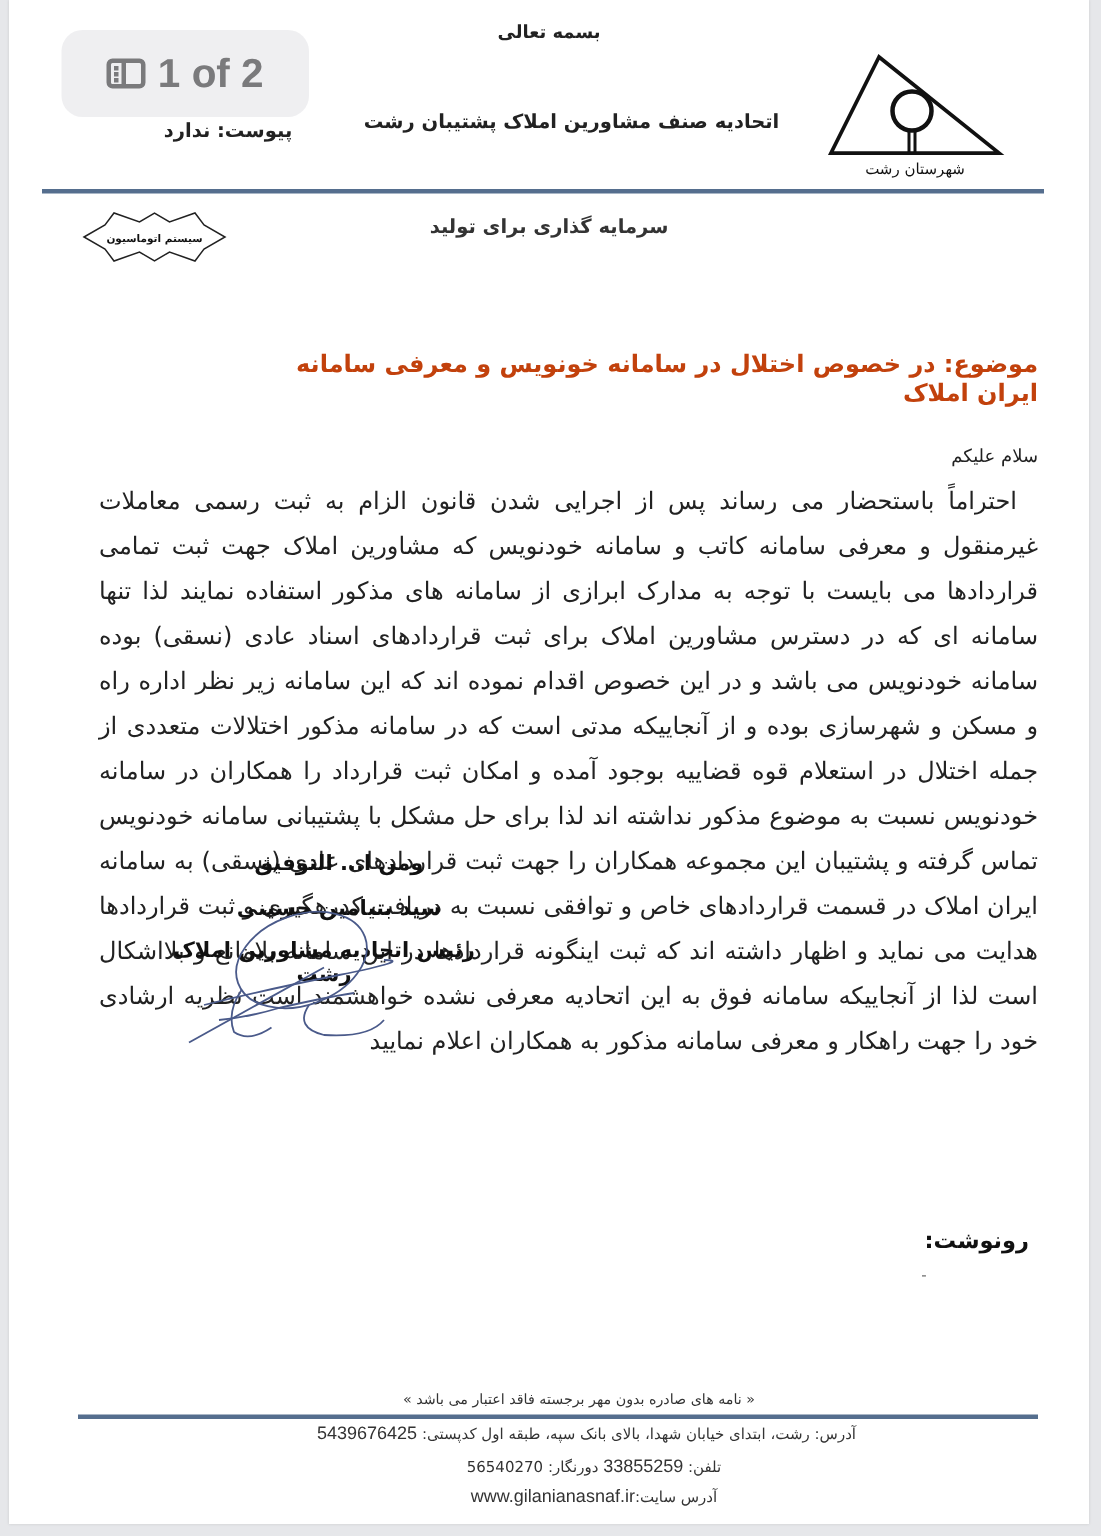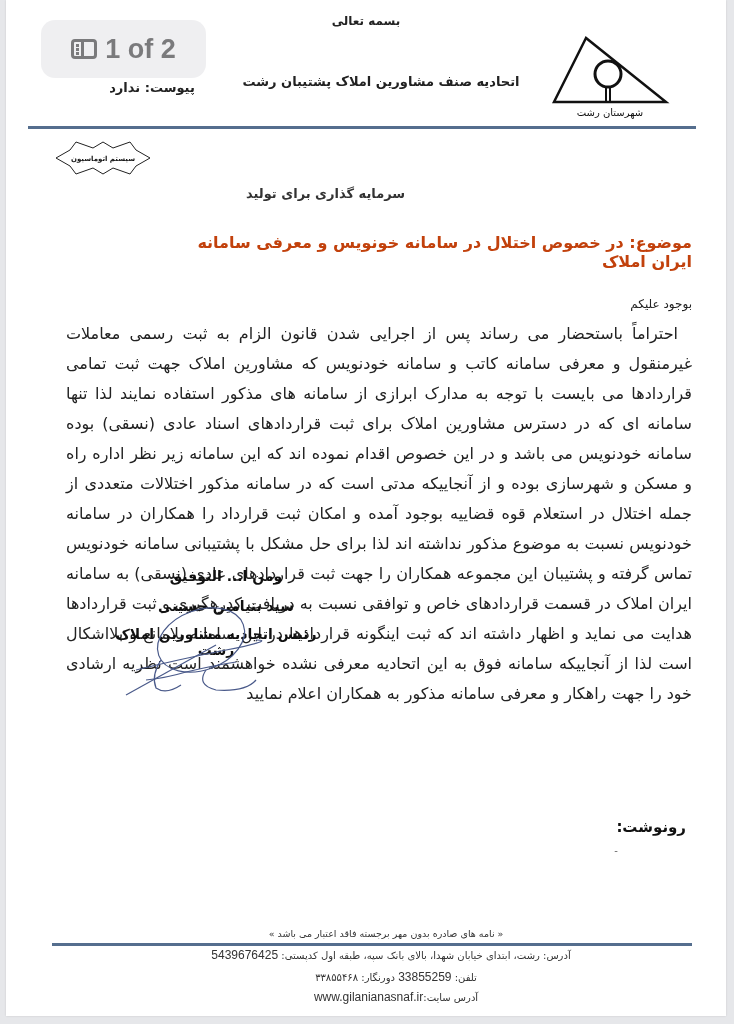--- a/index.html
+++ b/index.html
@@ -36,21 +36,21 @@
     .rtl { direction: rtl; unicode-bidi: embed; }
     .abs { position: absolute; }
 
     .bismillah { top: 14px; left: 280px; width: 160px; text-align: center; font-size: 12px; font-weight: bold; color: #222; }
     .union-name { top: 74px; left: 225px; width: 300px; text-align: center; font-size: 13px; font-weight: bold; color: #222; }
     .attachment { top: 80px; left: 86px; width: 120px; text-align: center; font-size: 13px; font-weight: bold; color: #222; }
 
     .logo { top: 30px; left: 540px; width: 140px; height: 90px; }
 
     .rule-top { top: 126px; left: 22px; width: 668px; height: 3px; background: #556e8e; }
-    .slogan { top: 144px; left: 240px; width: 240px; text-align: left; font-size: 13px; font-weight: bold; color: #333; margin-top: 42px; }
+    .slogan { top: 144px; left: 240px; width: 240px; text-align: center; font-size: 13px; font-weight: bold; color: #333; }
     .auto-badge { top: 140px; left: 42px; width: 110px; height: 36px; }
 
     .addressee { top: 201px; left: 180px; width: 506px; text-align: right; font-size: 16px; font-weight: bold; color: #111; }
     .subject { top: 233px; left: 160px; width: 526px; text-align: right; font-size: 16px; font-weight: bold; color: #c2410c; }
 
     .salutation { top: 297px; left: 200px; width: 486px; text-align: right; font-size: 12px; color: #222; }
     .body-para {
       top: 319px; left: 60px; width: 626px; text-align: justify; text-align-last: right;
       font-size: 16px; line-height: 30px; color: #222;
     }
@@ -101,21 +101,21 @@
 
   <div class="abs rtl slogan">سرمایه گذاری برای تولید</div>
 
   <svg class="abs auto-badge" viewBox="0 0 110 36">
     <polygon points="8,18 22,10 28,2 45,8 55,2 65,8 82,2 88,10 102,18 88,26 82,34 65,28 55,34 45,28 28,34 22,26" fill="#fff" stroke="#222" stroke-width="1"></polygon>
     <text x="55" y="21" font-size="7" font-weight="bold" text-anchor="middle" font-family="DejaVu Sans, sans-serif" fill="#111">سیستم اتوماسیون</text>
   </svg>
 
   <div class="abs rtl subject">موضوع: در خصوص اختلال در سامانه خونویس و معرفی سامانه ایران املاک</div>
 
-  <div class="abs rtl salutation">بوجود علیکم</div>
+  <div class="abs rtl salutation">سلام علیکم</div>
 
   <div class="abs rtl body-para">
     <p><span class="indent"></span><span>احتراماً باستحضار می رساند پس از اجرایی شدن قانون الزام به ثبت رسمی معاملات غیرمنقول و معرفی سامانه کاتب و سامانه خودنویس که مشاورین املاک جهت ثبت تمامی قراردادها می بایست با توجه به مدارک ابرازی از سامانه های مذکور استفاده نمایند لذا تنها سامانه ای که در دسترس مشاورین املاک برای ثبت قراردادهای اسناد عادی (نسقی) بوده سامانه خودنویس می باشد و در این خصوص اقدام نموده اند که این سامانه زیر نظر اداره راه و مسکن و شهرسازی بوده و از آنجاییکه مدتی است که در سامانه مذکور اختلالات متعددی از جمله اختلال در استعلام قوه قضاییه بوجود آمده و امکان ثبت قرارداد را همکاران در سامانه خودنویس نسبت به موضوع مذکور نداشته اند لذا برای حل مشکل با پشتیبانی سامانه خودنویس تماس گرفته و پشتیبان این مجموعه همکاران را جهت ثبت قراردادهای عادی (نسقی) به سامانه ایران املاک در قسمت قراردادهای خاص و توافقی نسبت به دریافت کدرهگیری و ثبت قراردادها هدایت می نماید و اظهار داشته اند که ثبت اینگونه قراردادها در این سامانه بلامانع و بلااشکال است لذا از آنجاییکه سامانه فوق به این اتحادیه معرفی نشده خواهشمند است نظریه ارشادی خود را جهت راهکار و معرفی سامانه مذکور به همکاران اعلام نمایید</span></p>
   </div>
 
   <div class="abs rtl closing l1">ومن ا... التوفیق</div>
   <div class="abs rtl closing l2">سید بنیامین حسینی</div>
   <div class="abs rtl closing l3">رئیس اتحادیه مشاورین املاک رشت</div>
 
   <svg class="abs signature" viewBox="0 0 190 110">
@@ -134,19 +134,19 @@
   <div class="abs rule-bottom"></div>
 
   <div class="abs rtl footer-address">
     <span>آدرس: رشت، ابتدای خیابان شهدا، بالای بانک سپه، طبقه اول کدپستی:</span>
     <span class="num">5439676425</span>
   </div>
   <div class="abs rtl footer-phone">
     <span>تلفن:</span>
     <span class="num">33855259</span>
     <span>دورنگار:</span>
-    <span>۳۳۸۵۵۴۶۸</span>
+    <span>56540270</span>
   </div>
   <div class="abs rtl footer-site">
     <span>آدرس سایت:</span><span class="num">www.gilanianasnaf.ir</span>
   </div>
 
 </div>
 
 </body></html>

